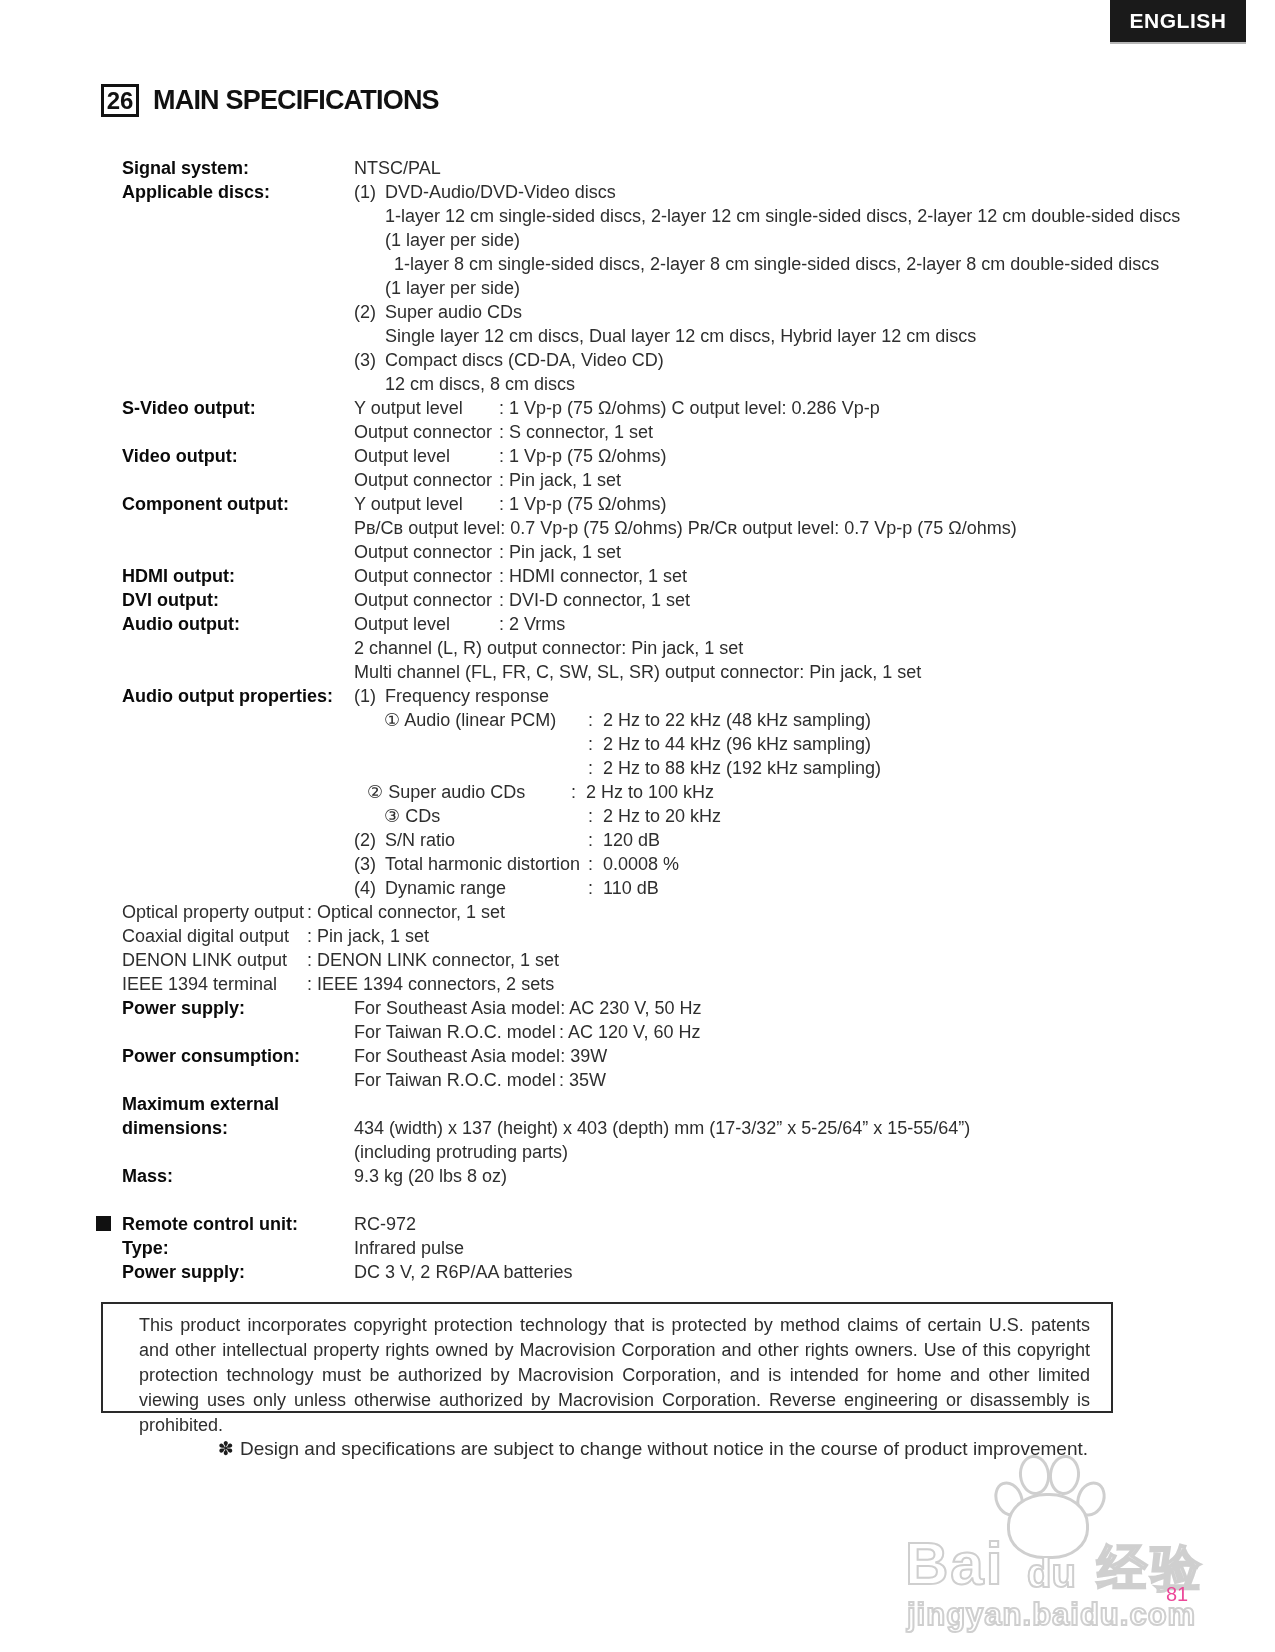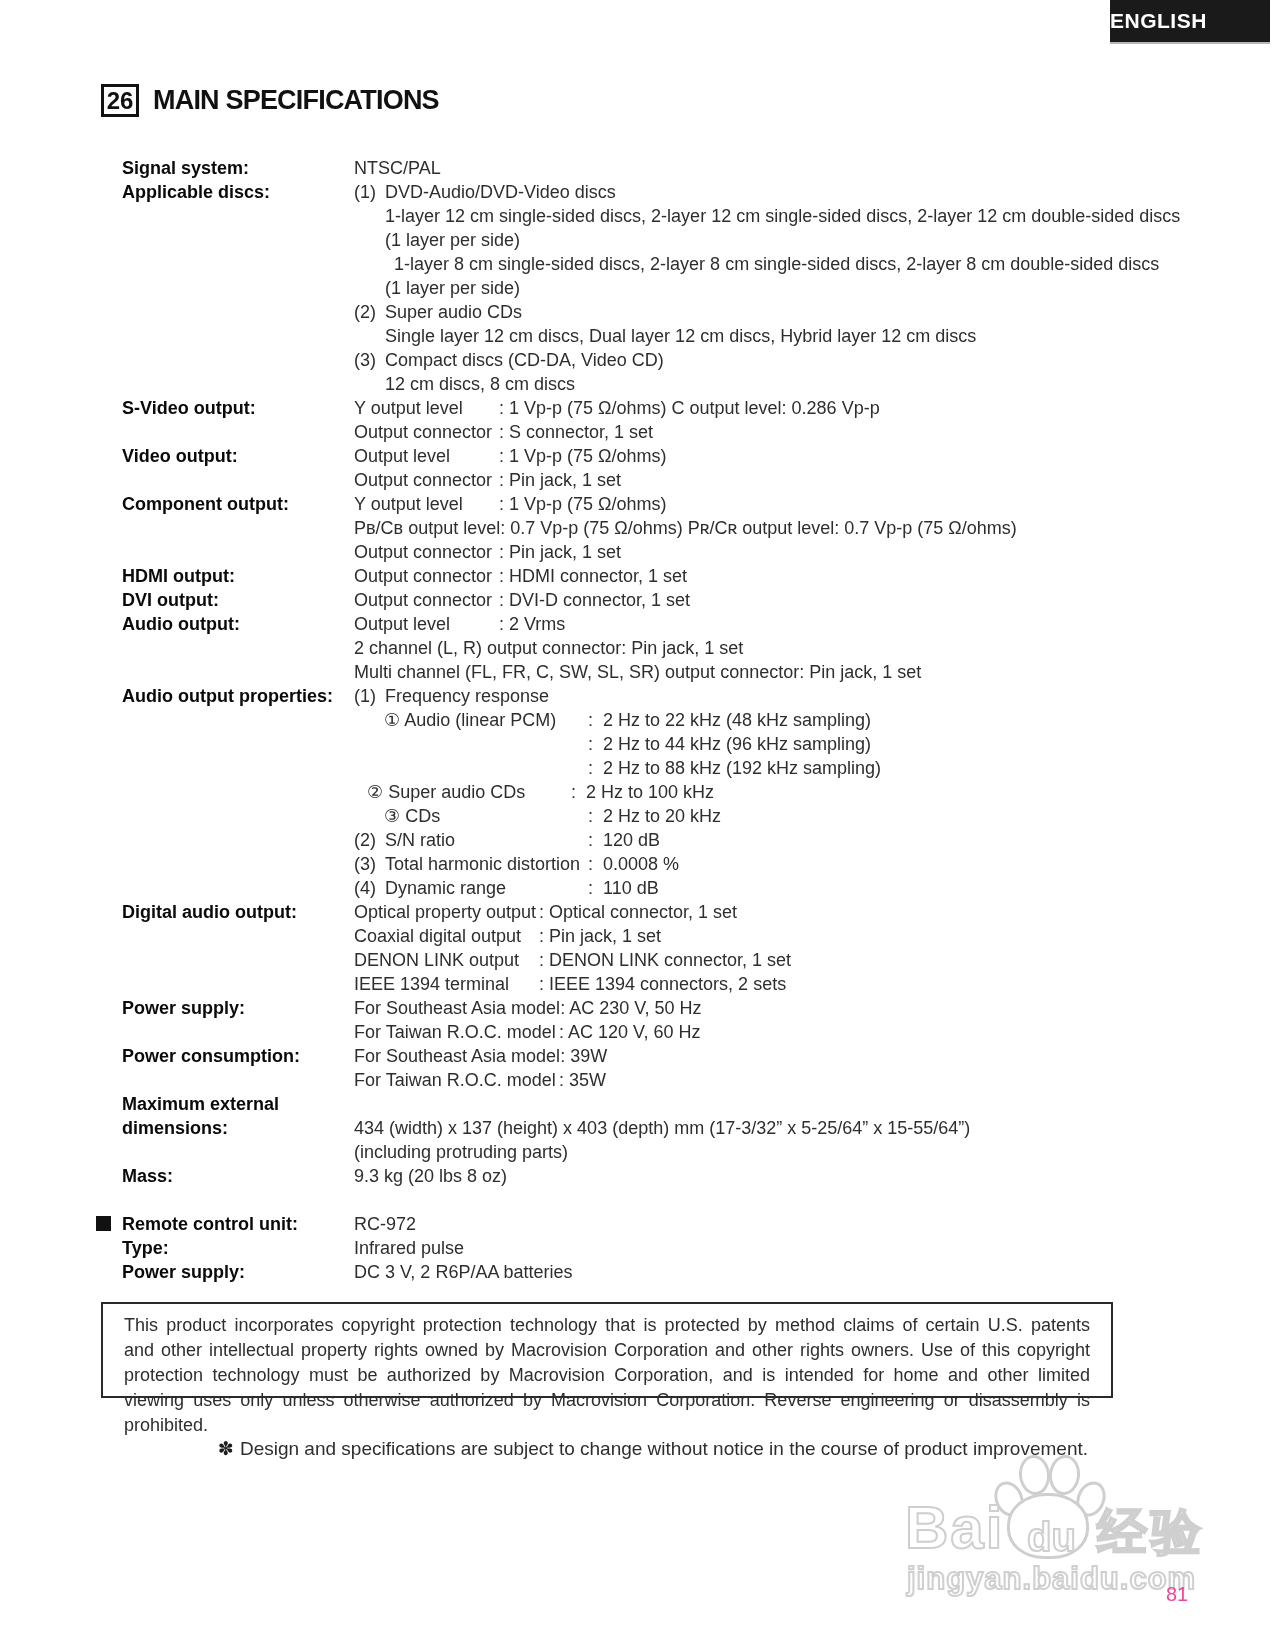--- a/index.html
+++ b/index.html
@@ -1,50 +1,50 @@
 <!DOCTYPE html>
 <html><head>
 <meta charset="utf-8">
 <style>
   html,body{margin:0;padding:0;background:#ffffff;}
   .page{position:relative;width:1275px;height:1652px;background:#ffffff;overflow:hidden;
         font-family:"Liberation Sans","DejaVu Sans",sans-serif;color:#2e2e2e;}
 
   
-  .lang-tab{position:absolute;left:1110px;top:0;width:160px;height:42px;background:#1a1a1a;
-            display:flex;align-items:center;border-bottom:2px solid #b7b7b7;}
+  .lang-tab{position:absolute;left:1110px;top:0;width:136px;height:42px;background:#1a1a1a;
+            display:flex;align-items:center;justify-content:center;border-bottom:2px solid #b7b7b7;}
   .lang-tab span{color:#ffffff;font-weight:bold;font-size:21px;letter-spacing:.5px;}
 
   
   .heading{position:absolute;left:101px;top:84px;display:flex;align-items:center;}
   .num-box{display:inline-flex;align-items:center;justify-content:center;width:32px;height:27px;
            border:3px solid #111;font-weight:bold;font-size:24px;color:#111;}
   .title{font-weight:bold;font-size:27px;letter-spacing:-.8px;color:#111;margin-left:14px;}
 
   
   .specs{position:absolute;left:122px;top:156px;width:1120px;font-size:18px;line-height:24px;}
   .spec-row{display:flex;}
   .spec-label{flex:0 0 232px;width:232px;font-weight:bold;color:#0a0a0a;white-space:pre-line;position:relative;}
   .spec-lines{flex:1 1 auto;min-width:0;}
   .spec-line{display:flex;}
   .part{white-space:pre;flex:0 0 auto;}
   .bullet{position:absolute;left:-26px;top:4px;width:15px;height:15px;background:#111;display:block;}
 
   
-  .copyright-box{position:absolute;left:101px;top:1302px;width:1012px;height:96px;box-sizing:border-box;
-                 border:2px solid #2a2a2a;padding:9px 21px 0 21px;}
+  .copyright-box{position:absolute;left:101px;top:1302px;width:1012px;height:111px;box-sizing:border-box;
+                 border:2px solid #2a2a2a;padding:9px 21px 0 36px;}
   .copyright-box p{margin:0;font-size:18px;line-height:25px;text-align:justify;color:#2e2e2e;word-spacing:1px;}
 
   
   .note{position:absolute;left:218px;top:1437px;font-size:19px;color:#2e2e2e;}
   .note .ast{margin-right:6px;color:#1d1d1d;}
 
   
   .watermark{position:absolute;left:905px;top:1455px;width:320px;height:150px;}
-  .wm-txt{position:absolute;color:#ffffff;-webkit-text-stroke:2px #cfcfcf;text-shadow:0 0 1px #d8d8d8;font-weight:bold;}
+  .wm-txt{position:absolute;color:#ffffff;-webkit-text-stroke:2px #cfcfcf;text-shadow:0 0 1px #d8d8d8;font-weight:bold;margin-top:36px;}
   .wm-bai{left:0;top:38px;font-size:60px;letter-spacing:2px;}
   .wm-du{left:122px;top:60px;font-size:40px;z-index:3;}
   .wm-cn{left:192px;top:44px;font-size:50px;letter-spacing:4px;}
   .wm-url{left:2px;top:106px;font-size:31px;letter-spacing:1px;}
   .paw{position:absolute;left:90px;top:0;width:108px;height:108px;z-index:2;}
   .paw div{position:absolute;background:#fff;border:3px solid #cfcfcf;border-radius:50%;}
   .paw .pad{left:12px;top:38px;width:76px;height:60px;border-radius:48% 48% 45% 45%;}
   .paw .t1{left:0;top:26px;width:22px;height:30px;transform:rotate(-22deg);}
   .paw .t2{left:24px;top:0;width:25px;height:34px;transform:rotate(-6deg);}
   .paw .t3{left:54px;top:0;width:25px;height:34px;transform:rotate(6deg);}
@@ -222,21 +222,20 @@
             <span class="part">:  0.0008 %</span>
           </div>
           <div class="spec-line">
             <span class="part" style="min-width: 31px;">(4)</span>
             <span class="part" style="min-width: 203px;">Dynamic range</span>
             <span class="part">:  110 dB</span>
           </div>
         </div>
       </div>
       <div class="spec-row">
-        <div class="spec-label">Digital audio output:</div>
         <div class="spec-lines">
           <div class="spec-line">
             <span class="part" style="min-width: 185px;">Optical property output</span>
             <span class="part">: Optical connector, 1 set</span>
           </div>
           <div class="spec-line">
             <span class="part" style="min-width: 185px;">Coaxial digital output</span>
             <span class="part">: Pin jack, 1 set</span>
           </div>
           <div class="spec-line">

